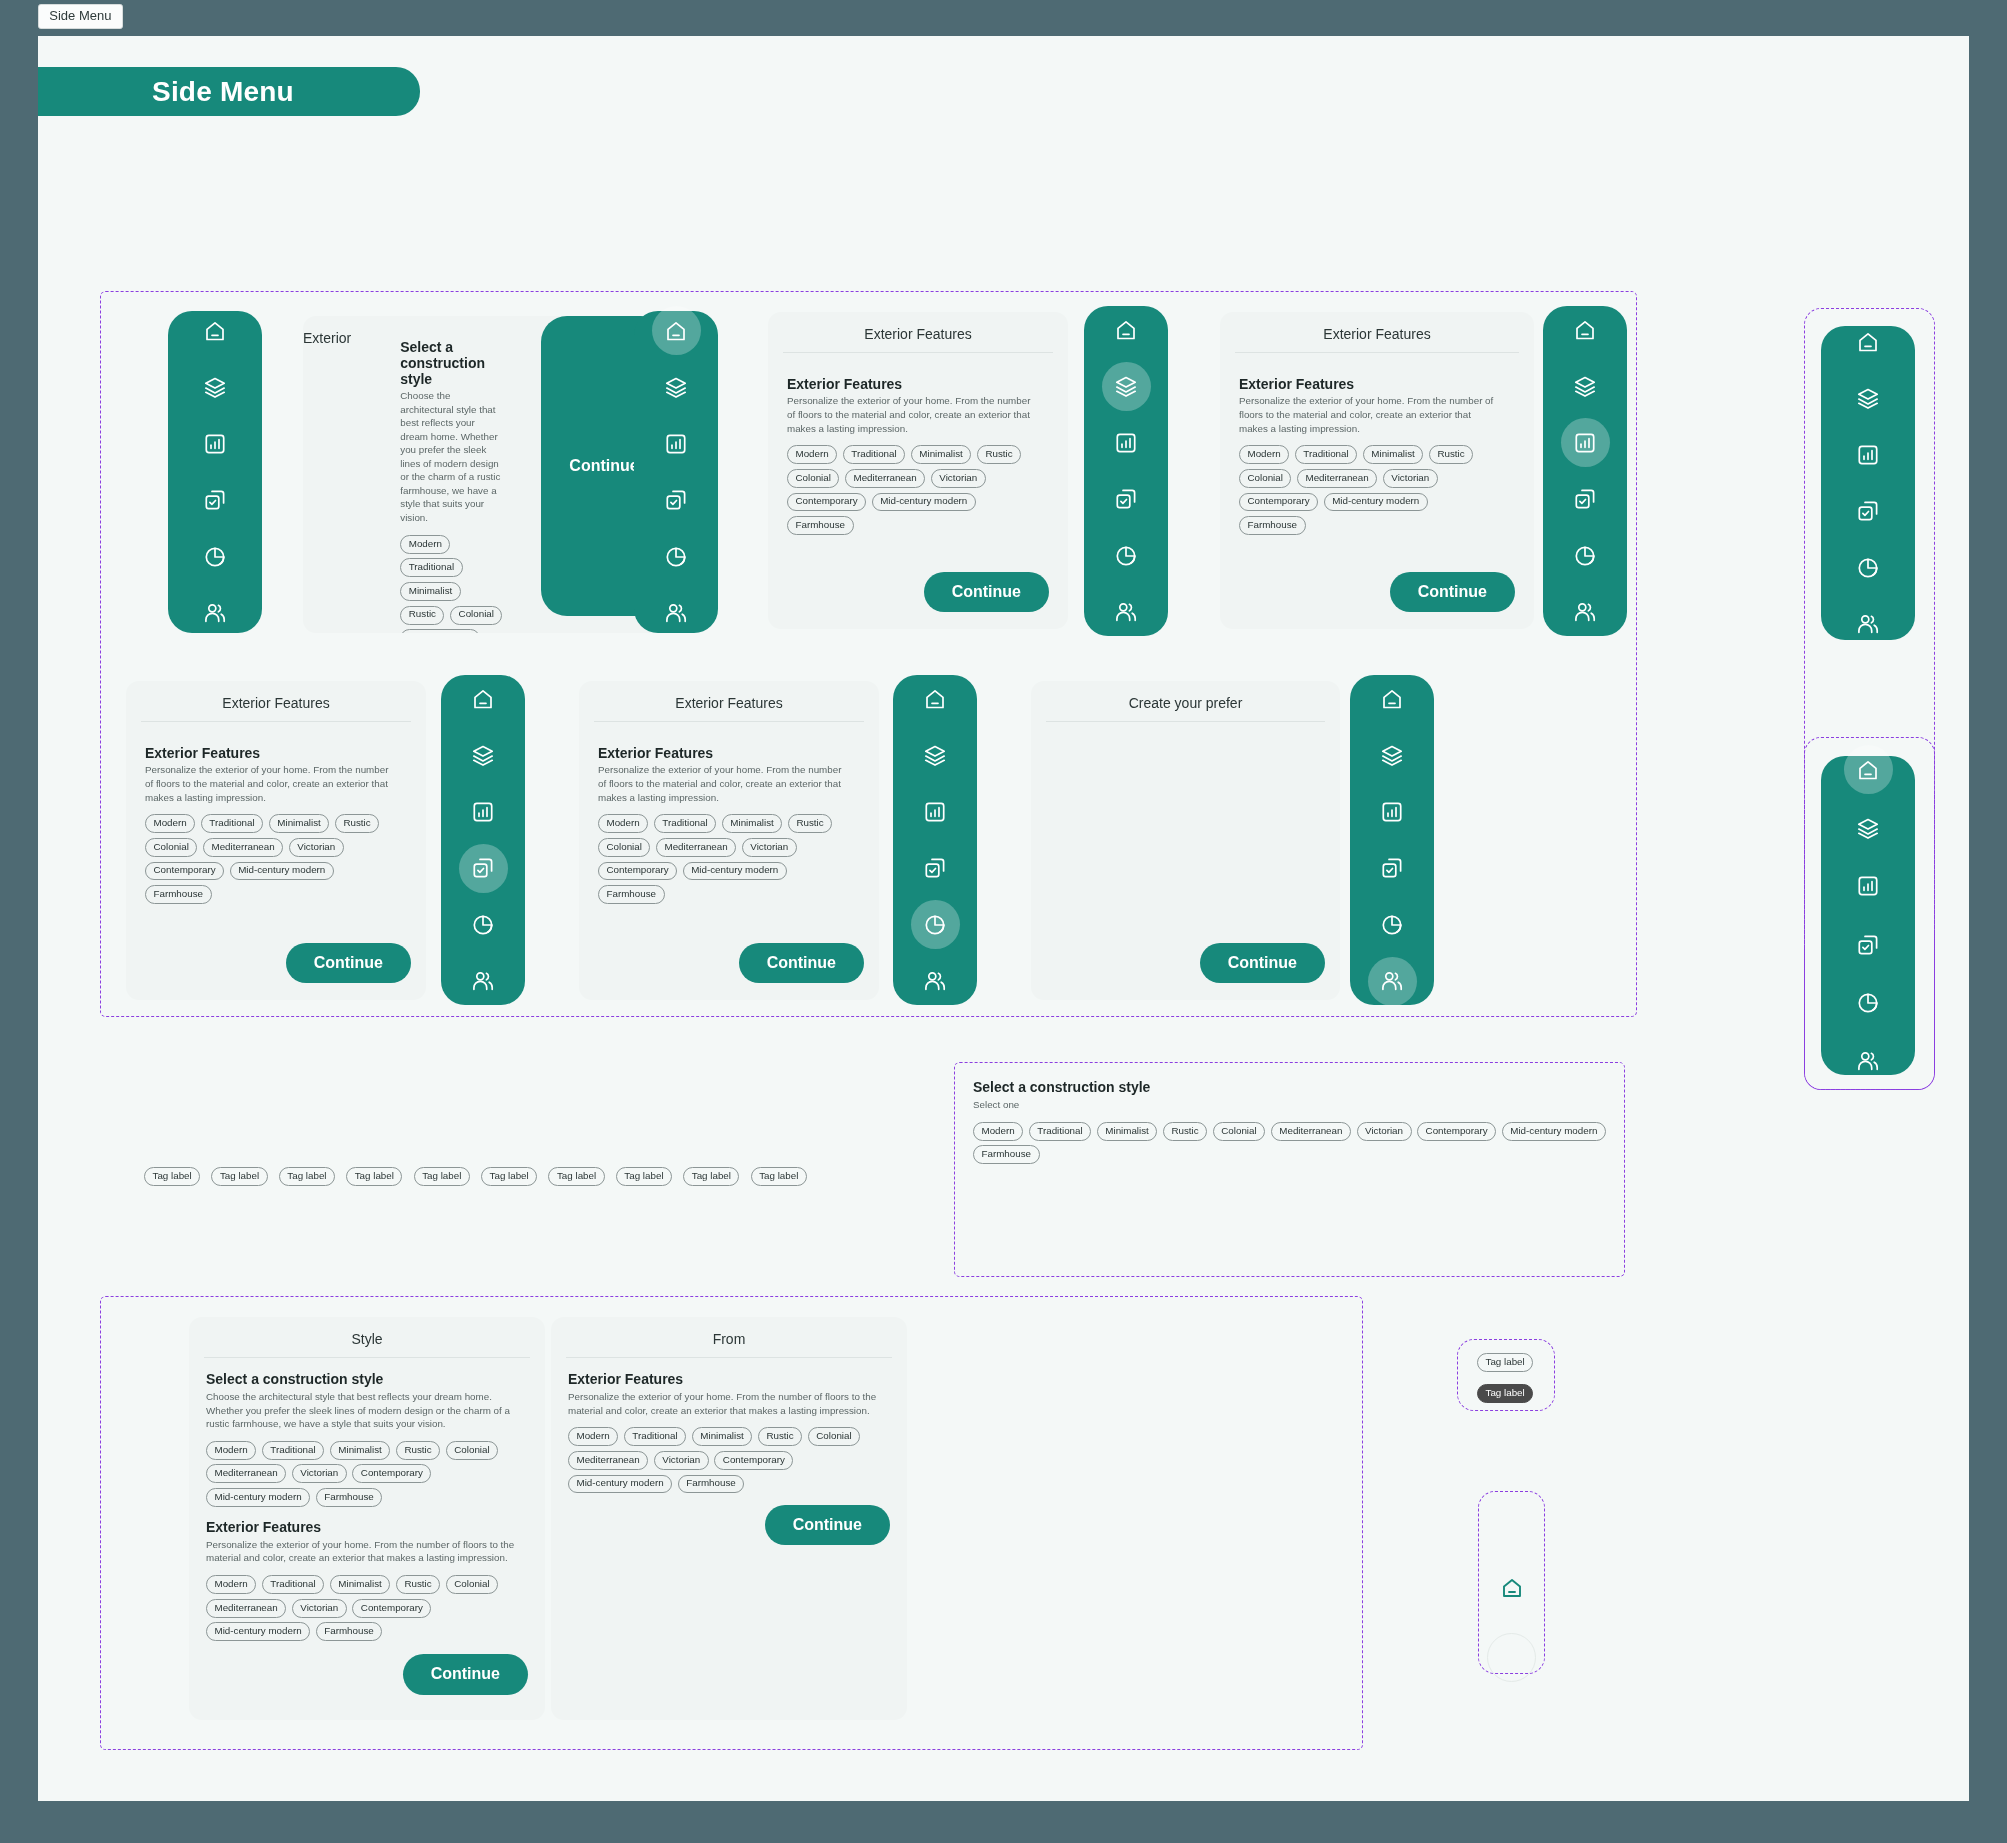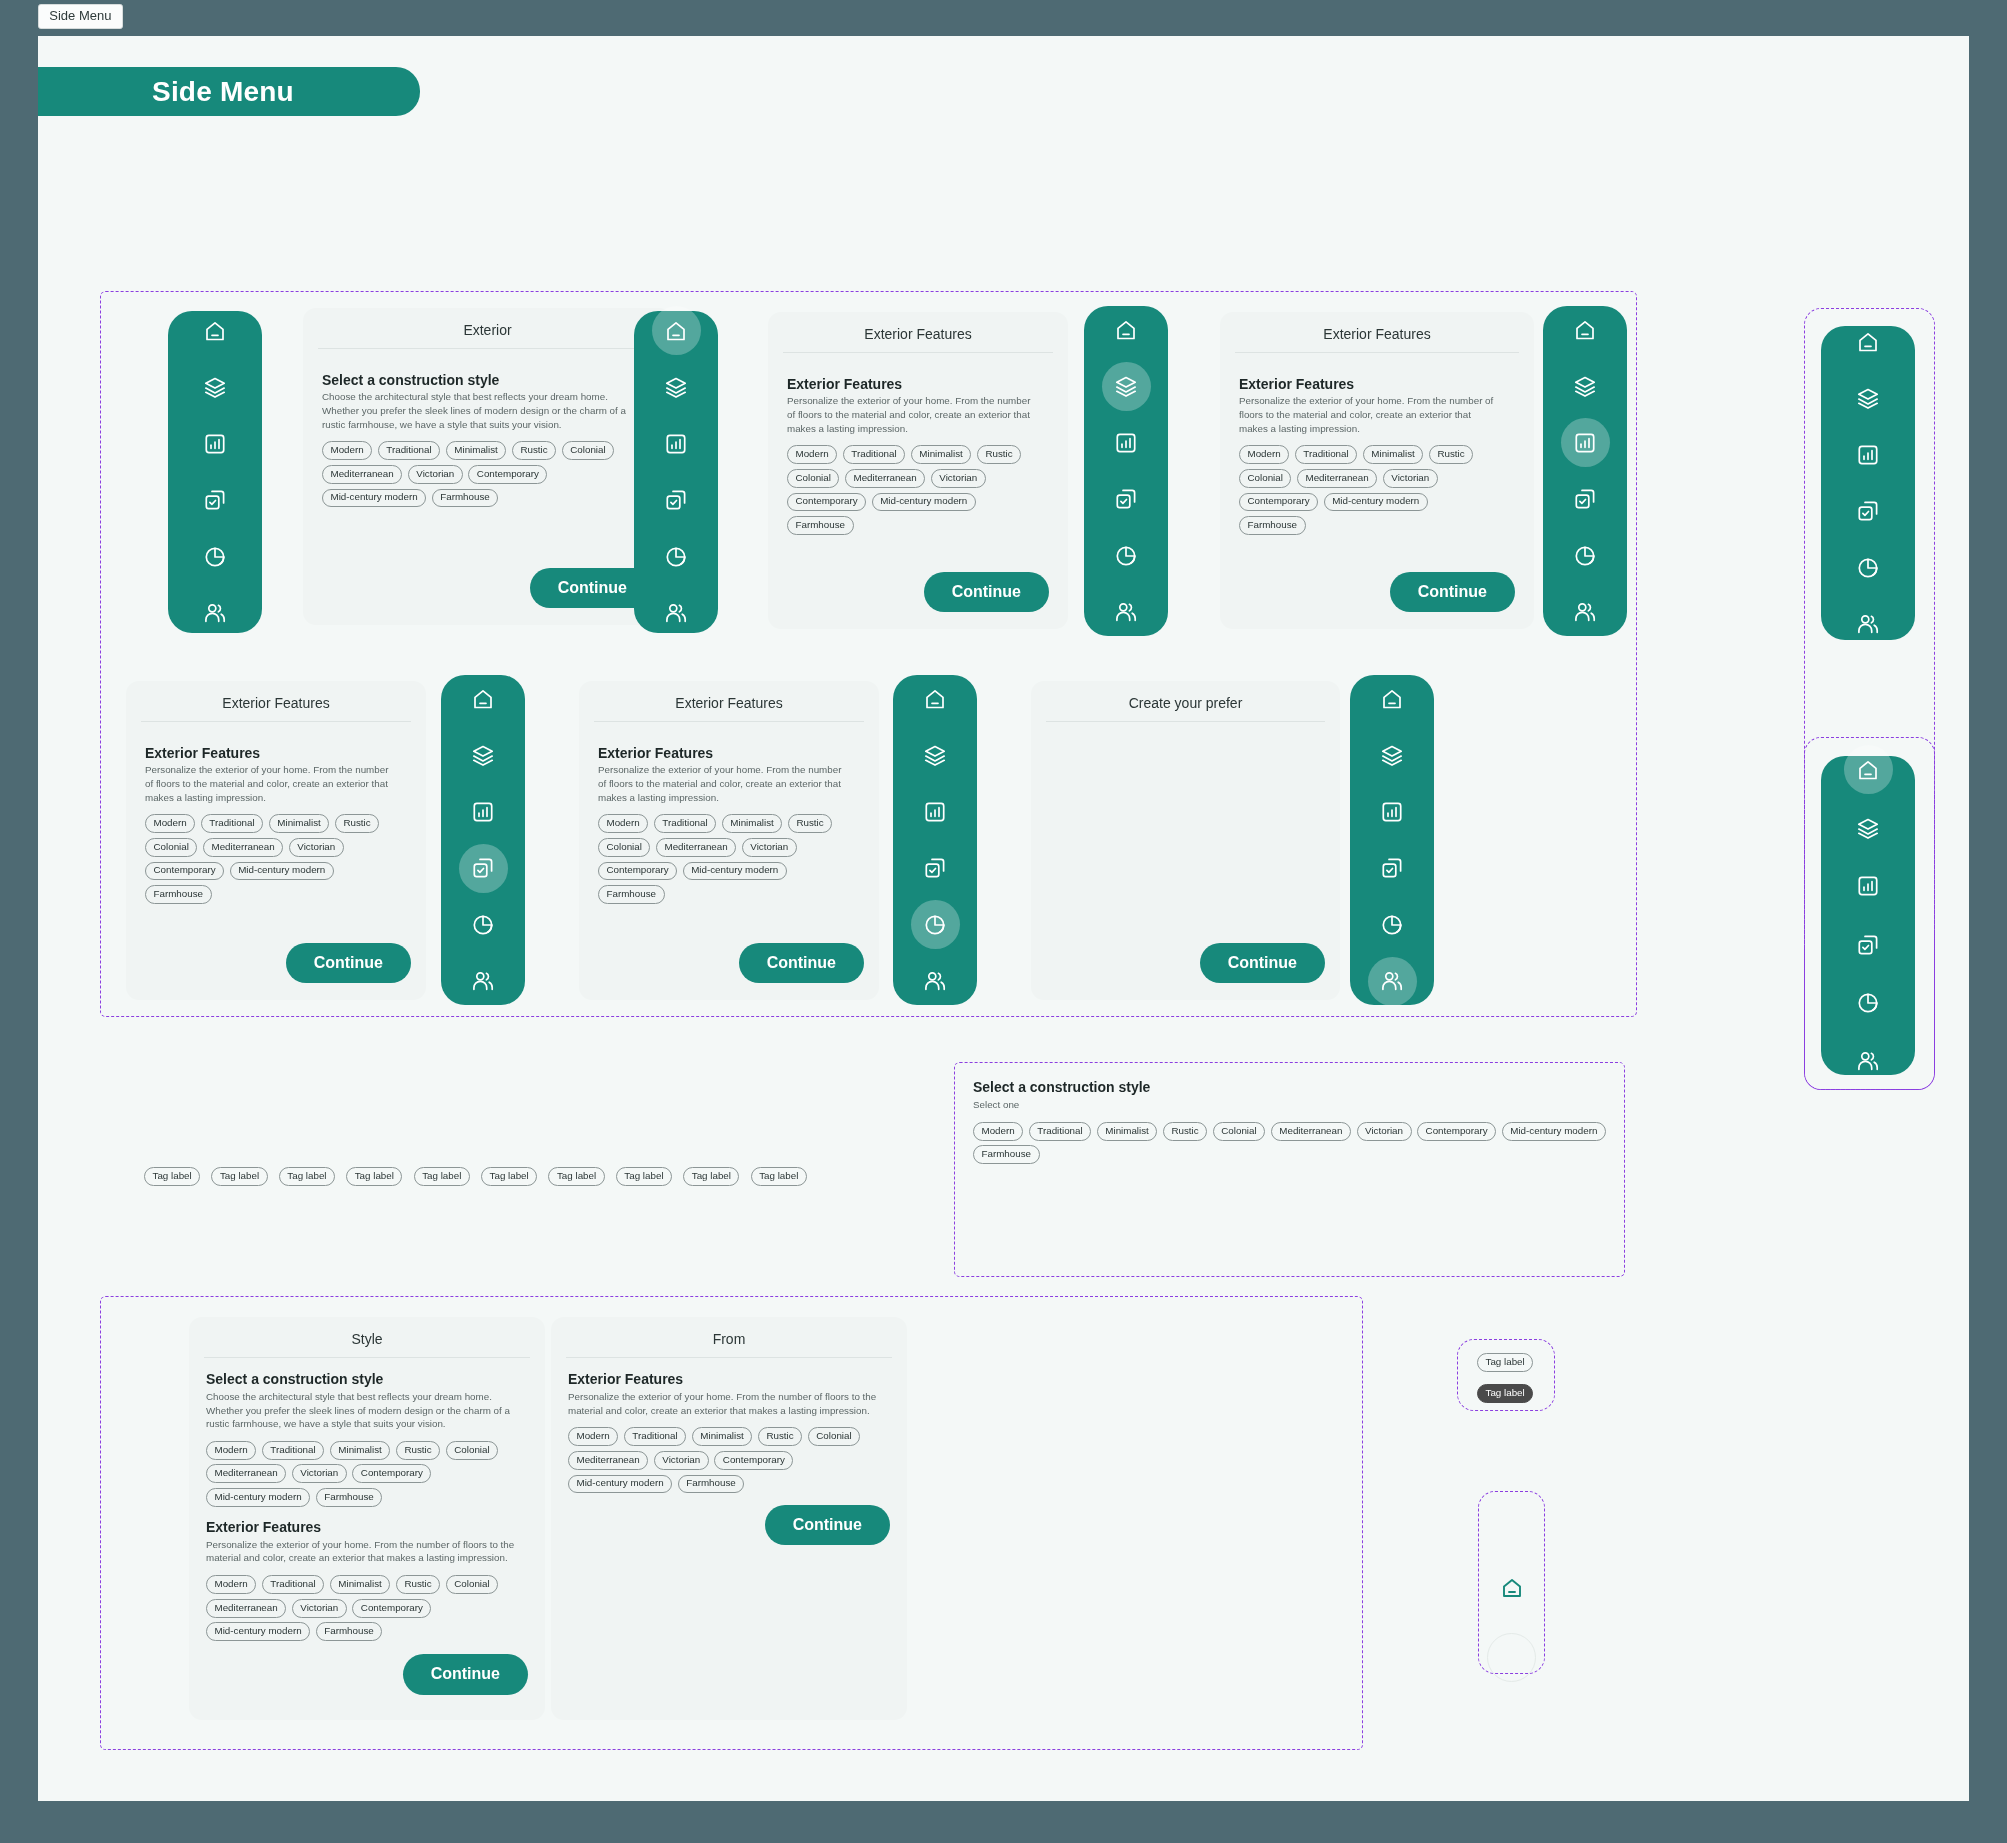--- a/index.html
+++ b/index.html
@@ -185,21 +185,21 @@
           <span>
             <svg width="24" height="24" viewBox="0 0 24 24" fill="none" stroke="#ffffff" stroke-width="1.7" stroke-linecap="round" stroke-linejoin="round">
               <circle cx="9.3" cy="7.3" r="3.5"></circle>
               <path d="M2.9 20.3v-1.6a6.4 6.4 0 0 1 6.4-6.4 6.4 6.4 0 0 1 6.4 6.4v1.6"></path>
               <path d="M15.4 4.3a3.6 3.6 0 0 1 0 6.5"></path>
               <path d="M18.2 13.2a6 6 0 0 1 3 5.2v1.9"></path>
             </svg>
           </span>
         </div>
       </div>
-      <div class="card" style="left: 265px; top: 272px; width: 369px; height: 317px; display: flex; flex-direction: column;">
+      <div class="card" style="left: 265px; top: 280px; width: 369px; height: 317px; display: flex; flex-direction: row;">
         <div class="card-title">Exterior</div>
         <div class="card-rule"></div>
         <div class="card-body" style="flex: 1 1 0%; padding-right: 37px;">
           <div class="sec-head">Select a construction style</div>
           <div class="sec-sub">Choose the architectural style that best reflects your dream home. Whether you prefer the sleek lines of modern design or the charm of a rustic farmhouse, we have a style that suits your vision.</div>
           <div class="tagrow">
             <div class="tag">Modern</div>
             <div class="tag">Traditional</div>
             <div class="tag">Minimalist</div>
             <div class="tag">Rustic</div>

